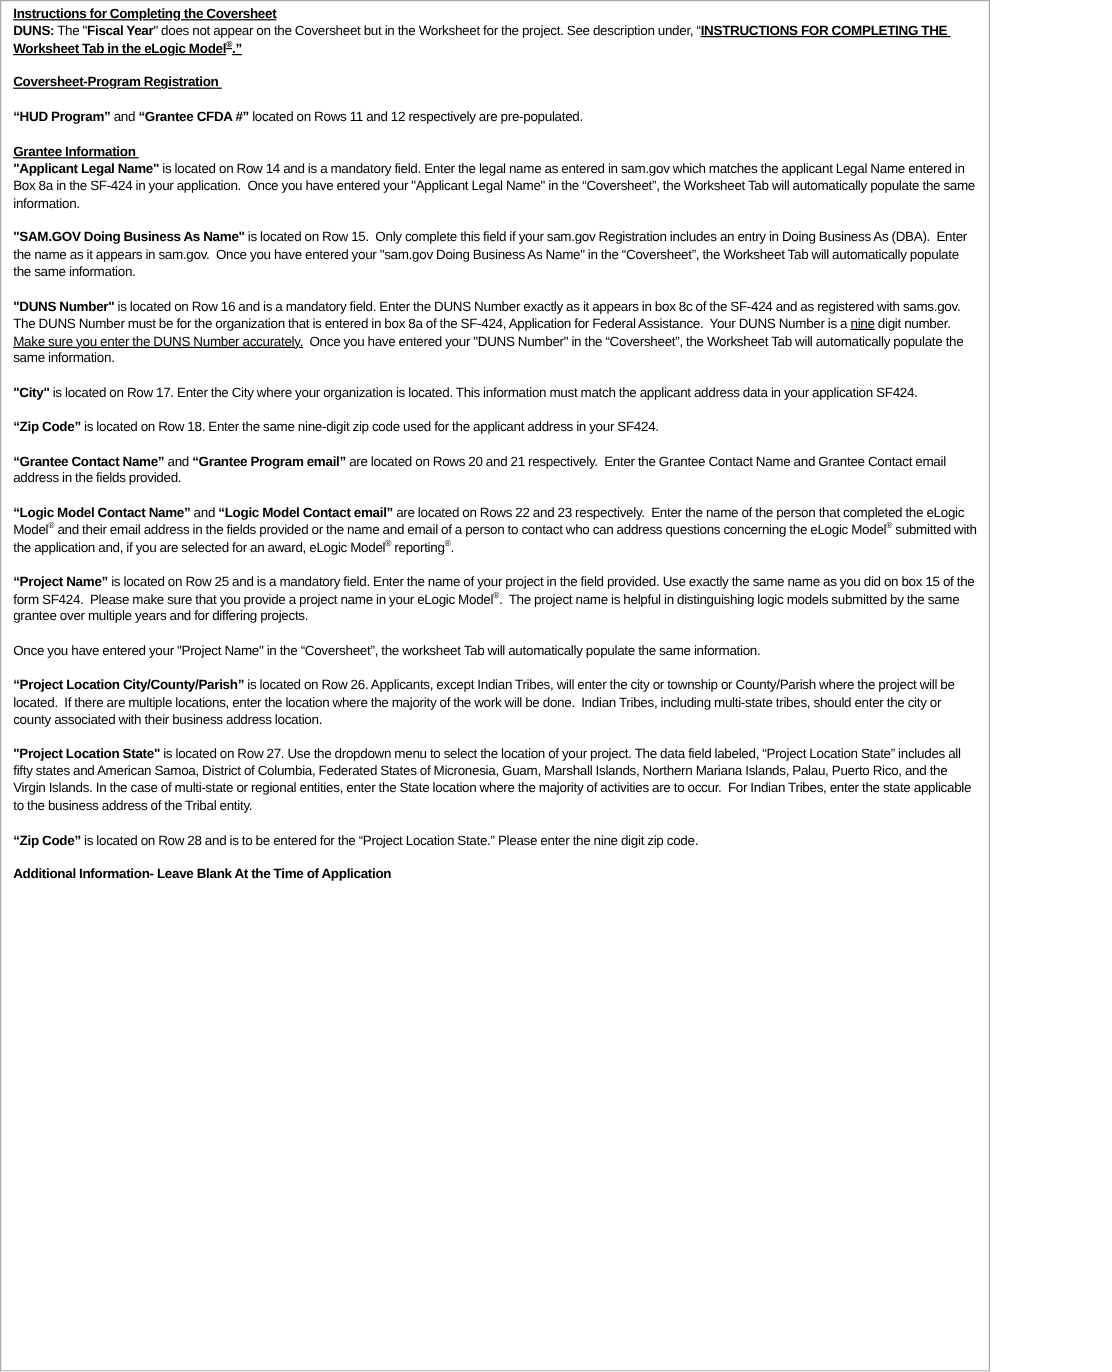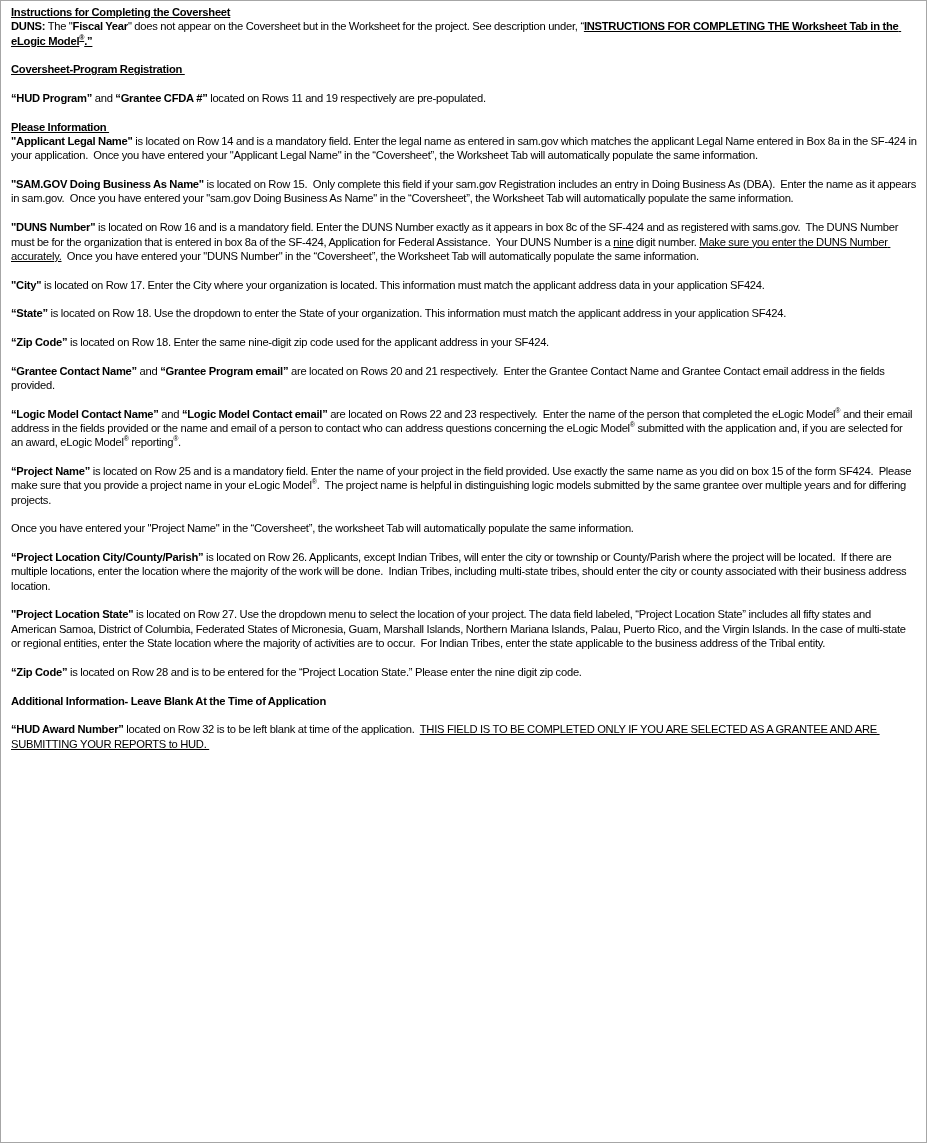--- a/index.html
+++ b/index.html
@@ -1,17 +1,17 @@
 <!DOCTYPE html>
 <html><head>
 <meta charset="utf-8">
 <style>
   html, body { margin: 0; padding: 0; background: #ffffff; }
   .page {
-    width: 927px;
+    width: 825px;
     height: 1143px;
     box-sizing: border-box;
     border: 1px solid #a6a6a6;
     background: #ffffff;
     padding: 4px 9px 4px 10px;
     overflow: hidden;
     font-family: "Liberation Sans", sans-serif;
   }
   .block {
     font-size: 11.2px;
@@ -28,31 +28,29 @@
   .s { vertical-align: super; font-size: 7px; line-height: 0; }
 </style>
 </head>
 <body>
 
 <div class="page">
   <div id="doc">
       <div class="block"><span class="b u">Instructions for Completing the Coversheet</span></div>
       <div class="block gap"><span class="b">DUNS:</span><span> The "</span><span class="b">Fiscal Year</span><span>" does not appear on the Coversheet but in the Worksheet for the project. See description under, “</span><span class="b u">INSTRUCTIONS FOR COMPLETING THE Worksheet Tab in the eLogic Model</span><span class="b u s">®</span><span class="b u">.”</span></div>
       <div class="block gap"><span class="b u">Coversheet-Program Registration </span></div>
-      <div class="block gap"><span class="b">“HUD Program”</span><span> and </span><span class="b">“Grantee CFDA #”</span><span> located on Rows 11 and 19 respectively are pre-populated.</span></div>
-      <div class="block"><span class="b u">Please Information </span></div>
+      <div class="block gap"><span class="b">“HUD Program”</span><span> and </span><span class="b">“Grantee CFDA #”</span><span> located on Rows 11 and 12 respectively are pre-populated.</span></div>
+      <div class="block"><span class="b u">Grantee Information </span></div>
       <div class="block gap"><span class="b">"Applicant Legal Name"</span><span> is located on Row 14 and is a mandatory field. Enter the legal name as entered in sam.gov which matches the applicant Legal Name entered in Box 8a in the SF-424 in your application.  Once you have entered your "Applicant Legal Name" in the “Coversheet”, the Worksheet Tab will automatically populate the same information.</span></div>
       <div class="block gap"><span class="b">"SAM.GOV Doing Business As Name"</span><span> is located on Row 15.  Only complete this field if your sam.gov Registration includes an entry in Doing Business As (DBA).  Enter the name as it appears in sam.gov.  Once you have entered your "sam.gov Doing Business As Name" in the “Coversheet”, the Worksheet Tab will automatically populate the same information.</span></div>
       <div class="block gap"><span class="b">"DUNS Number"</span><span> is located on Row 16 and is a mandatory field. Enter the DUNS Number exactly as it appears in box 8c of the SF-424 and as registered with sams.gov.  The DUNS Number must be for the organization that is entered in box 8a of the SF-424, Application for Federal Assistance.  Your DUNS Number is a </span><span class="u">nine</span><span> digit number. </span><span class="u">Make sure you enter the DUNS Number accurately.</span><span>  Once you have entered your "DUNS Number" in the “Coversheet”, the Worksheet Tab will automatically populate the same information.</span></div>
       <div class="block gap"><span class="b">"City"</span><span> is located on Row 17. Enter the City where your organization is located. This information must match the applicant address data in your application SF424.</span></div>
-      <div class="block gap"><span class="b">“State”</span><span> is located on Row 18. Use the dropdown to enter the State of your organization. This information must match the applicant address in your application SF424.</span></div>
       <div class="block gap"><span class="b">“Zip Code”</span><span> is located on Row 18. Enter the same nine-digit zip code used for the applicant address in your SF424.</span></div>
       <div class="block gap"><span class="b">“Grantee Contact Name”</span><span> and </span><span class="b">“Grantee Program email”</span><span> are located on Rows 20 and 21 respectively.  Enter the Grantee Contact Name and Grantee Contact email address in the fields provided.</span></div>
       <div class="block gap"><span class="b">“Logic Model Contact Name”</span><span> and </span><span class="b">“Logic Model Contact email”</span><span> are located on Rows 22 and 23 respectively.  Enter the name of the person that completed the eLogic Model</span><span class="s">®</span><span> and their email address in the fields provided or the name and email of a person to contact who can address questions concerning the eLogic Model</span><span class="s">®</span><span> submitted with the application and, if you are selected for an award, eLogic Model</span><span class="s">®</span><span> reporting</span><span class="s">®</span><span>.</span></div>
       <div class="block gap"><span class="b">“Project Name”</span><span> is located on Row 25 and is a mandatory field. Enter the name of your project in the field provided. Use exactly the same name as you did on box 15 of the form SF424.  Please make sure that you provide a project name in your eLogic Model</span><span class="s">®</span><span>.  The project name is helpful in distinguishing logic models submitted by the same grantee over multiple years and for differing projects.</span></div>
       <div class="block gap"><span>Once you have entered your "Project Name" in the “Coversheet”, the worksheet Tab will automatically populate the same information.</span></div>
       <div class="block gap"><span class="b">“Project Location City/County/Parish”</span><span> is located on Row 26. Applicants, except Indian Tribes, will enter the city or township or County/Parish where the project will be located.  If there are multiple locations, enter the location where the majority of the work will be done.  Indian Tribes, including multi-state tribes, should enter the city or county associated with their business address location.</span></div>
       <div class="block gap"><span class="b">"Project Location State"</span><span> is located on Row 27. Use the dropdown menu to select the location of your project. The data field labeled, “Project Location State” includes all fifty states and American Samoa, District of Columbia, Federated States of Micronesia, Guam, Marshall Islands, Northern Mariana Islands, Palau, Puerto Rico, and the Virgin Islands. In the case of multi-state or regional entities, enter the State location where the majority of activities are to occur.  For Indian Tribes, enter the state applicable to the business address of the Tribal entity.</span></div>
       <div class="block gap"><span class="b">“Zip Code”</span><span> is located on Row 28 and is to be entered for the “Project Location State.” Please enter the nine digit zip code.</span></div>
       <div class="block gap"><span class="b">Additional Information- Leave Blank At the Time of Application</span></div>
-      <div class="block"><span class="b">“HUD Award Number”</span><span> located on Row 32 is to be left blank at time of the application.  </span><span class="u">THIS FIELD IS TO BE COMPLETED ONLY IF YOU ARE SELECTED AS A GRANTEE AND ARE SUBMITTING YOUR REPORTS to HUD. </span></div>
     </div>
 </div>
 
 </body></html>

